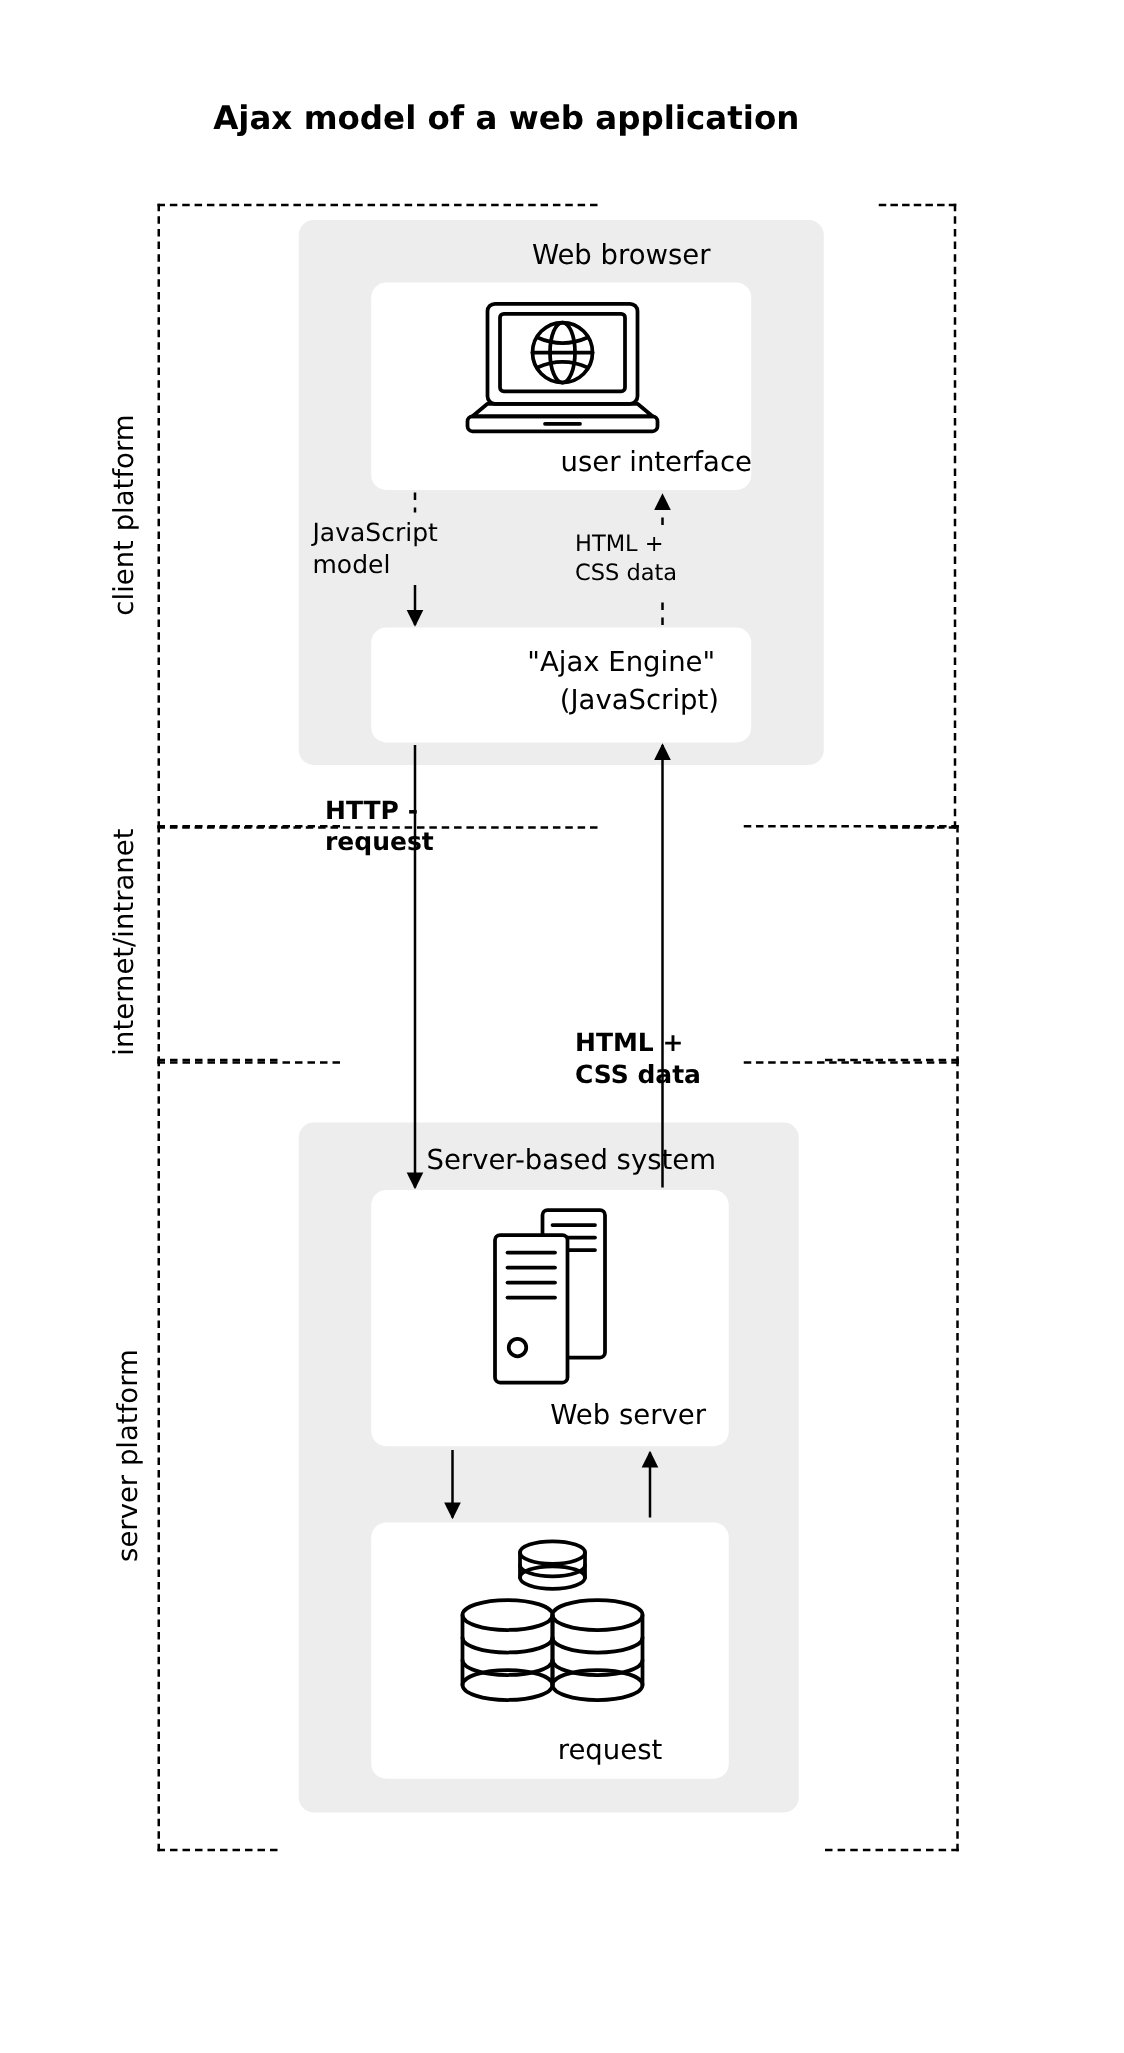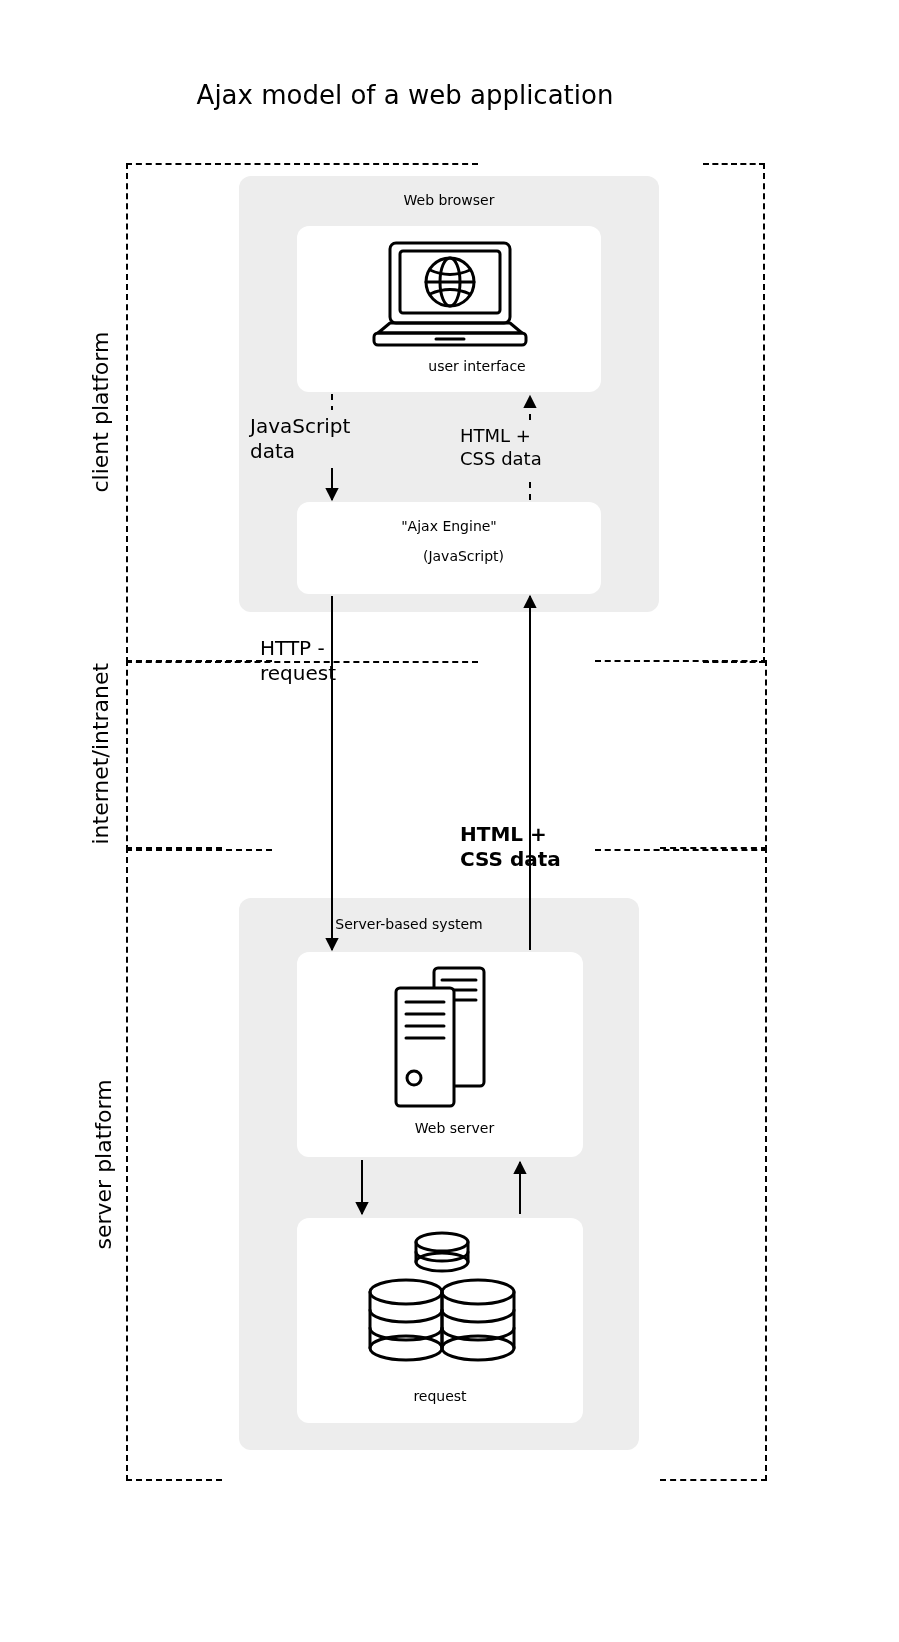--- a/index.html
+++ b/index.html
@@ -14,21 +14,21 @@
     height: 1642px;
     background: #fff;
   }
   .title {
     position: absolute;
     top: 80px;
     left: 0;
     width: 810px;
     text-align: center;
     font-size: 26px;
-    font-weight: 400;
+    font-weight: 700;
   }
   .section-label {
     position: absolute;
     transform-origin: center center;
     transform: rotate(-90deg);
     font-size: 22px;
     font-weight: 500;
     text-align: center;
     white-space: nowrap;
   }
@@ -43,21 +43,22 @@
     border-radius: 12px;
   }
   .node-box {
     position: absolute;
     background: #fff;
     border-radius: 12px;
   }
   .node-label {
     position: absolute;
     text-align: center;
-    font-size: 14px;
+    font-size: 22px;
+    padding-left: 48px;
   }
   .small-label {
     position: absolute;
     text-align: left;
     font-size: 20px;
     line-height: 1.25;
   }
   svg.overlay {
     position: absolute;
     left: 0;
@@ -165,27 +166,27 @@
       <path d="M80 64 V120"></path>
         <path d="M152 64 V120"></path>
       <ellipse cx="116" cy="120" rx="36" ry="12"></ellipse>
       <path d="M80 82 A36 12 0 0 0 152 82"></path>
       <path d="M80 100 A36 12 0 0 0 152 100"></path>
     </g>
   </svg>
 
   <div class="small-label" style="left:250px; top:414px; width:160px;">
     <span>JavaScript</span><br>
-    <span>data</span>
+    <span>model</span>
   </div>
   <div class="small-label" style="left:460px; top:425px; width:160px; font-size:18px;">
     <span>HTML +</span><br>
     <span>CSS data</span>
   </div>
-  <div class="small-label" style="left:260px; top:636px; width:140px; font-weight:400;">
+  <div class="small-label" style="left:260px; top:636px; width:140px; font-weight:700;">
     <span>HTTP -</span><br>
     <span>request</span>
   </div>
   <div class="small-label" style="left:460px; top:822px; width:160px; font-weight:600;">
     <span>HTML +</span><br>
     <span>CSS data</span>
   </div>
 
   <svg class="overlay" viewBox="0 0 899 1642">
     <defs>

